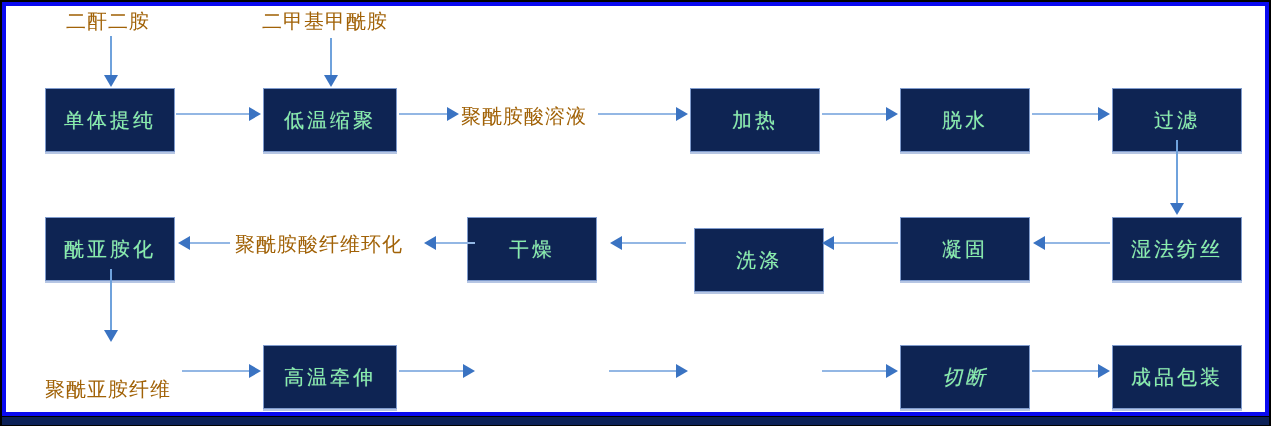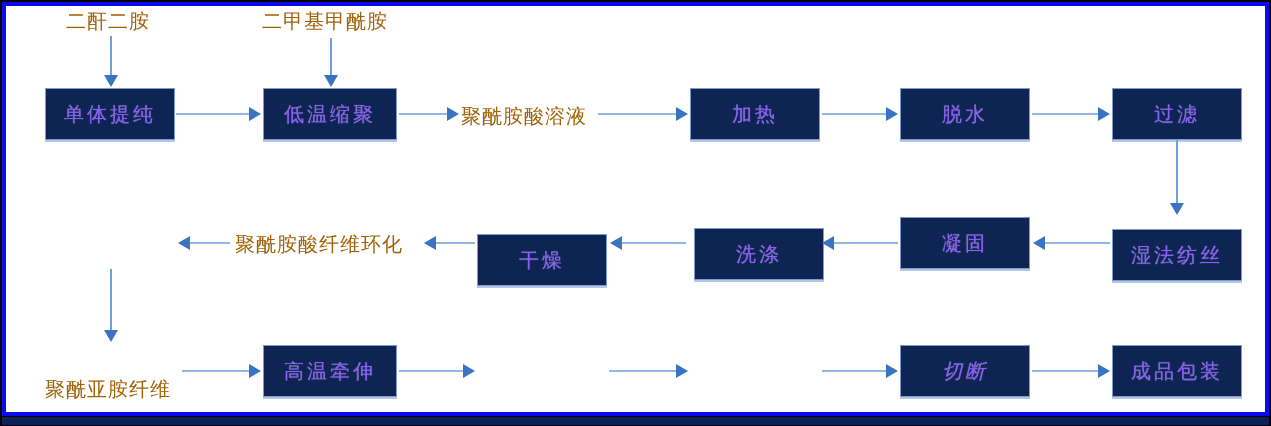--- a/index.html
+++ b/index.html
@@ -17,25 +17,25 @@
     box-sizing:border-box;
   }
   .bottom-bar {
     position:absolute; left:2px; right:2px; bottom:1px; height:8px;
     background:#0c2158;
   }
   .layer { position:absolute; left:0; top:0; width:1271px; height:426px; }
 
   .pbox {
     position:absolute;
-    width:130px; height:52px;
+    width:130px; height:64px;
     background:#0e2453;
     border:1px solid #7f9bcd;
     box-shadow:0 2px 0 #b6c6e4;
-    color:#8b5cf6;
+    color:#86efac;
     display:flex; align-items:center; justify-content:center;
     font-size:20px; letter-spacing:3px;
     box-sizing:border-box;
     text-shadow:0 0 1px rgba(255,255,255,.4);
   }
   .flabel {
     position:absolute;
     color:#a16207;
     font-size:20px; letter-spacing:1px;
     white-space:nowrap;
@@ -105,24 +105,25 @@
     <div class="arrow-r" style="left:1032px; top:106px; width:78px;">
         <div class="shaft"></div>
         <div class="head"></div>
       </div>
 
     <div class="arrow-d" style="left:1169px; top:140px; height:75px;">
         <div class="shaft"></div>
         <div class="head"></div>
       </div>
 
-    <div class="pbox" style="left:1112px; top:217px;margin-top:12px;">湿法纺丝</div>
+    <div class="pbox" style="left:1112px; top:217px;">湿法纺丝</div>
     <div class="pbox" style="left:900px;  top:217px;">凝固</div>
     <div class="pbox" style="left:688px;  top:228px;margin-left:6px;">洗涤</div>
-    <div class="pbox" style="left:477px;  top:217px;margin-top:17px;">干燥</div>
+    <div class="pbox" style="left:467px;  top:217px;">干燥</div>
+    <div class="pbox" style="left:45px;   top:217px;">酰亚胺化</div>
 
     <div class="flabel" style="left:235px; top:231px;">聚酰胺酸纤维环化</div>
 
     <div class="arrow-l" style="left:1033px; top:235px; width:77px;">
         <div class="shaft"></div>
         <div class="head"></div>
       </div>
     <div class="arrow-l" style="left:822px;  top:235px; width:76px;">
         <div class="shaft"></div>
         <div class="head"></div>

